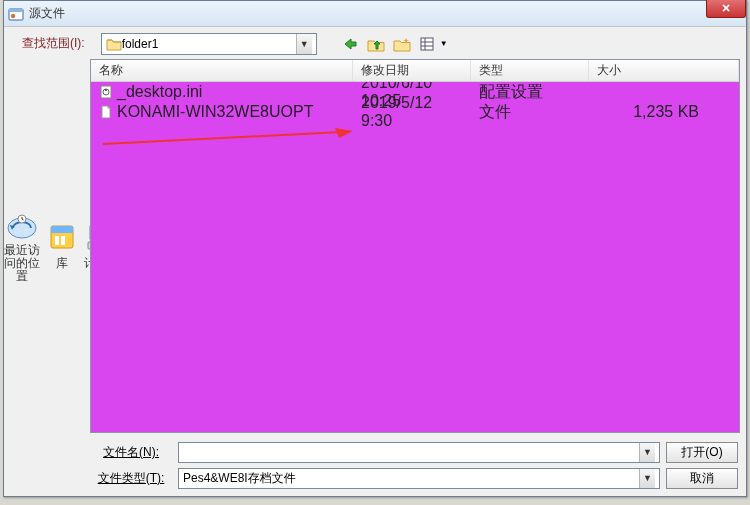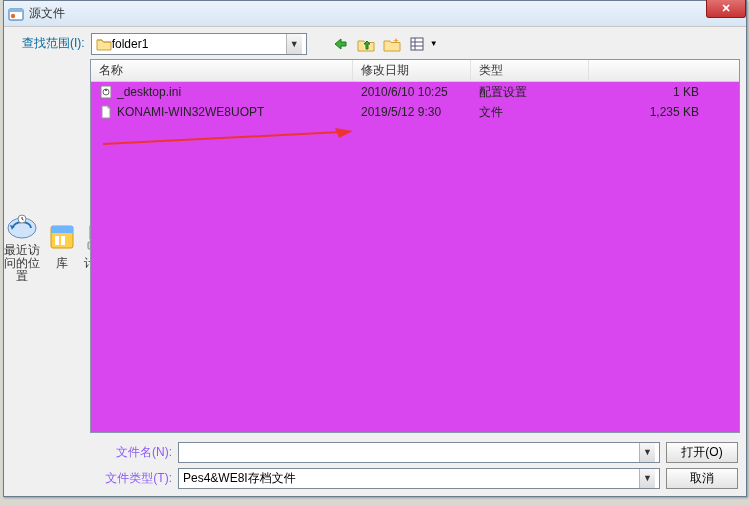--- a/index.html
+++ b/index.html
@@ -42,21 +42,21 @@
     color:#fff; font-weight:bold; font-size:11px;
     cursor:pointer;
   }
   
   .lookup {
     height: 30px;
     display:flex; align-items:center;
     padding: 3px 8px 0 18px;
     gap:4px;
   }
-  .lookup-label { color:#0369a1; margin-right:2px;}
+  .lookup-label { color:#7f1d1d; margin-right:12px;}
   .path-combo {
     width: 216px; height:22px;
     background:#fff; border:1px solid #7a8a9a;
     display:flex; align-items:center; padding:0 4px;
   }
   .path-combo .drop {
     margin-left:auto; width:16px; height:20px;
     background:linear-gradient(#f7f7f7,#dcdcdc);
     border-left:1px solid #b5b5b5;
     display:flex;align-items:center;justify-content:center;
@@ -108,21 +108,21 @@
     font-size:12px; color:#333;
   }
   .col { padding:0 8px; height:100%; display:flex; align-items:center; border-right:1px solid #e1e1e1;}
   .col.name { width:262px;}
   .col.date { width:118px;}
   .col.type { width:118px;}
   .col.size { flex:1; justify-content:flex-start;}
   .rows { flex:1; overflow:auto; position:relative;}
   .row {
     height:20px; display:flex; align-items:flex-end;
-    font-size:12px; color:#222;
+    font-size:16px; color:#222;
     cursor:default;
   }
   .cell { padding:0 8px; display:flex; align-items:center; height:100%;}
   .cell.name { width:262px; gap:4px;}
   .cell.date { width:118px;}
   .cell.type { width:118px;}
   .cell.size { flex:1; justify-content:flex-end; padding-right:40px;}
   .fileicon { width:14px; height:14px; flex:none; display:flex;}
   
   .arrow {
@@ -130,21 +130,21 @@
     width:250px; height:20px;
     pointer-events:none;
   }
   
   .bottom {
     padding: 4px 8px 0 86px;
   }
   .brow {
     display:flex; align-items:center; height:26px; gap:6px;
   }
-  .blabel { width:82px; text-align:right; color:#8b5cf6;}
+  .blabel { width:82px; text-align:center; color:#000000;text-decoration:underline;}
   .bcombo {
     width:482px; height:21px;
     background:#fff; border:1px solid #7a8a9a;
     display:flex; align-items:center; padding:0 4px;
   }
   .bcombo .drop {
     margin-left:auto; width:16px; height:19px;
     background:linear-gradient(#f7f7f7,#dcdcdc);
     border-left:1px solid #b5b5b5;
     display:flex;align-items:center;justify-content:center;
@@ -275,42 +275,42 @@
       <div class="colhead">
         <div class="col name">
             <span>名称</span>
           </div>
         <div class="col date">
             <span>修改日期</span>
           </div>
         <div class="col type">
             <span>类型</span>
           </div>
+        <div class="col size">
+            <span>大小</span>
+          </div>
       </div>
       <div class="rows">
         <div class="row">
           <div class="cell name">
             <span class="fileicon">
               <svg width="14" height="14" viewBox="0 0 14 14">
                   <rect x="2" y="1" width="10" height="12" fill="#fff" stroke="#888"></rect>
                   <circle cx="7" cy="7" r="3" fill="none" stroke="#666"></circle>
                   <rect x="6" y="4" width="2" height="2" fill="#666"></rect>
                 </svg>
             </span>
             <span>_desktop.ini</span>
           </div>
           <div class="cell date">
               <span>2010/6/10 10:25</span>
             </div>
           <div class="cell type">
               <span>配置设置</span>
             </div>
-          <div class="cell size">
-              <span>1 KB</span>
-            </div>
         </div>
         <div class="row">
           <div class="cell name">
             <span class="fileicon">
               <svg width="14" height="14" viewBox="0 0 14 14">
                   <path d="M3 1h6l2 2v10H3z" fill="#fff" stroke="#999"></path>
                   <path d="M9 1v2h2" fill="none" stroke="#999"></path>
                 </svg>
             </span>
             <span>KONAMI-WIN32WE8UOPT</span>

